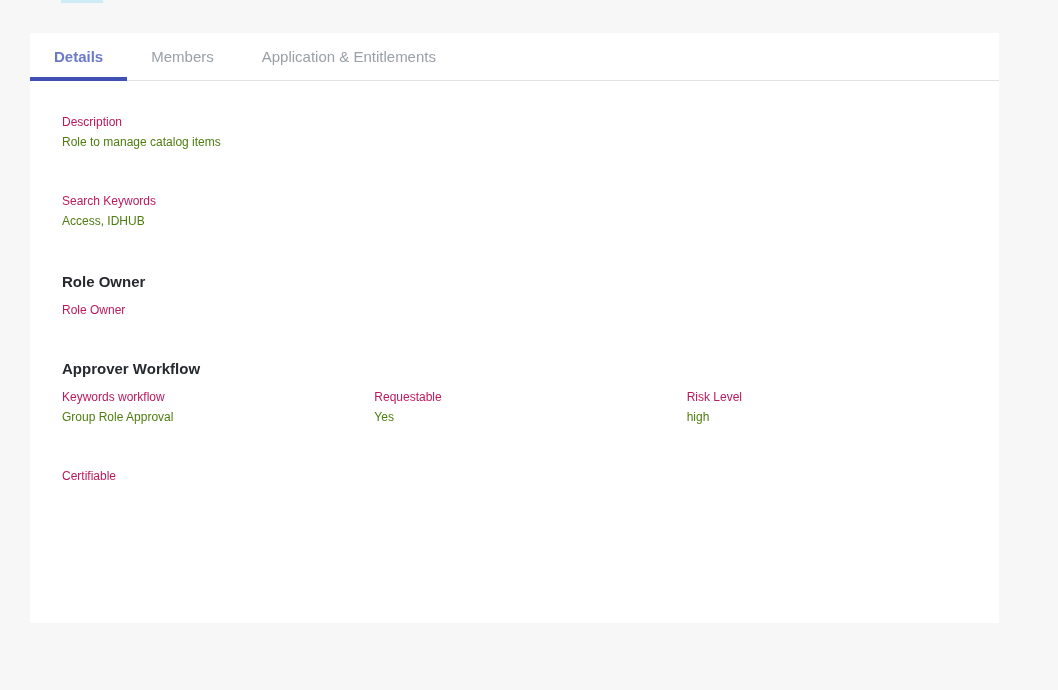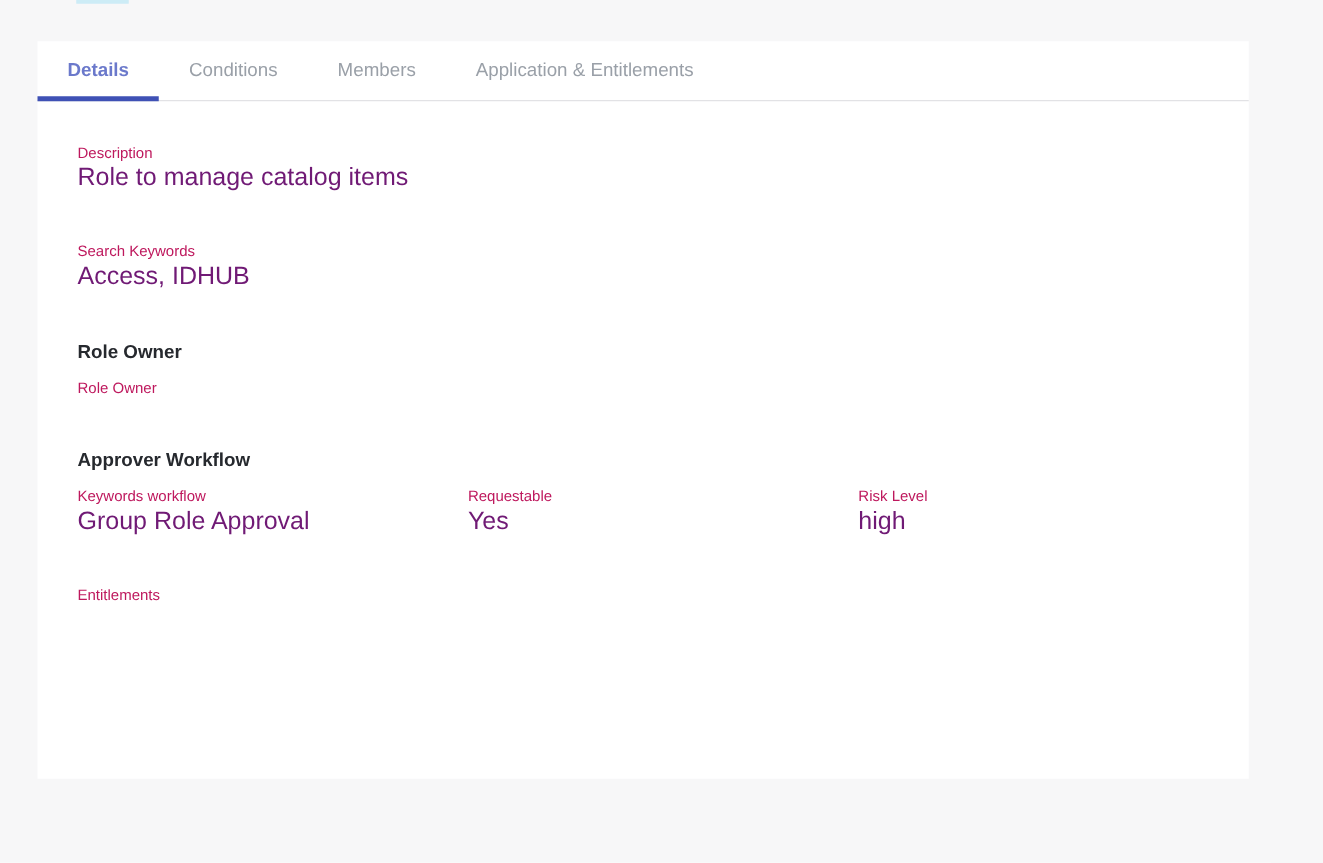--- a/index.html
+++ b/index.html
@@ -50,22 +50,22 @@
 
   .content { padding: 33px 0 0 32px; }
 
   .field { margin-bottom: 41px; }
   .field-label {
     font-size: 12px; line-height: 16px;
     color: #be185d;
     margin-bottom: 2px;
   }
   .field-value {
-    font-size: 20px; line-height: 20px;
-    color: #701a75;
+    font-size: 12px; line-height: 20px;
+    color: #4d7c0f;
   }
 
   .section-heading {
     font-size: 15px; line-height: 20px;
     font-weight: 700;
     color: #26292e;
     margin-bottom: 10px;
   }
 
   .field-row {
@@ -79,23 +79,20 @@
 
 <div class="page">
 
   <div class="top-fragment"></div>
 
   <div class="card">
 
     <div class="tabbar">
       <div class="tab active">
         <span>Details</span>
-      </div>
-      <div class="tab">
-        <span>Conditions</span>
       </div>
       <div class="tab">
         <span>Members</span>
       </div>
       <div class="tab">
         <span>Application &amp; Entitlements</span>
       </div>
     </div>
 
     <div class="content">
@@ -127,19 +124,19 @@
           <div class="field-label">Requestable</div>
           <div class="field-value">Yes</div>
         </div>
         <div class="field">
           <div class="field-label">Risk Level</div>
           <div class="field-value">high</div>
         </div>
       </div>
 
       <div class="field">
-        <div class="field-label">Entitlements</div>
+        <div class="field-label">Certifiable</div>
         <div class="field-value"></div>
       </div>
 
     </div>
   </div>
 </div>
 
 </body></html>

